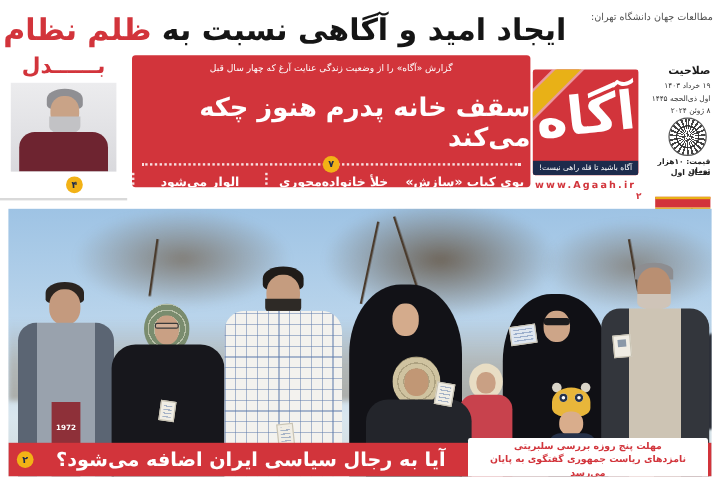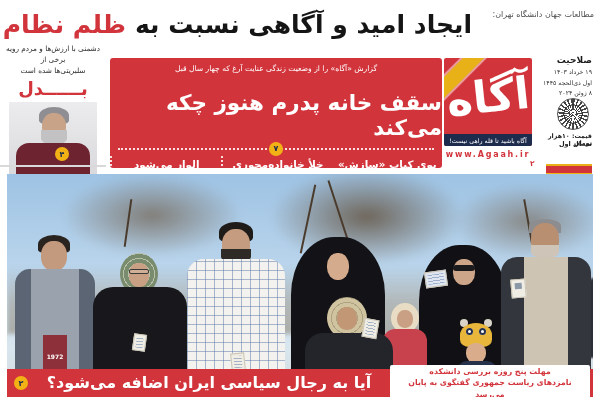--- a/index.html
+++ b/index.html
@@ -30,21 +30,21 @@
   .lf-torso{position:absolute;bottom:0;left:7px;width:74px;height:33px;border-radius:13px 13px 0 0;background:#6e2430;}
   .lf-divider{position:absolute;left:0;top:165px;width:106px;height:2px;background:#d9d9d9;}
   .lf-badge{position:absolute;left:55px;top:147px;}
 
   
   .yc{background:var(--yellow);color:var(--navy);border-radius:50%;
     display:flex;align-items:center;justify-content:center;font-weight:bold;}
   .yc-lg{width:14px;height:14px;font-size:8px;}
 
   
-  .red-box{position:absolute;left:110px;top:58px;width:332px;height:110px;background:var(--red);
+  .red-box{position:absolute;left:110px;top:46px;width:332px;height:110px;background:var(--red);
     border-radius:3px;color:#fff;overflow:hidden;}
   .rb-lead{padding-top:5px;font-size:7.6px;line-height:1.55;text-align:center;}
   .rb-headline{font-size:21.5px;font-weight:bold;text-align:right;margin-top:15px;}
   .rb-divrow{position:relative;height:15px;margin-top:1px;}
   .rb-divrow .dotline{position:absolute;left:8px;right:8px;top:7px;border-top:2px dotted rgba(255,255,255,.85);}
   .rb-divrow .yc{position:absolute;left:50%;top:1px;transform:translateX(-50%);}
   .rb-items{display:flex;height:46px;}
   .rb-cell{flex:1;position:relative;text-align:center;font-size:10.3px;font-weight:bold;
     line-height:1.35;padding-top:2px;}
   .rb-cell + .rb-cell{border-left:2px dotted rgba(255,255,255,.85);}
@@ -109,24 +109,20 @@
 
 <div class="stage">
 
   <div class="kicker-top rtl">
     <div>مطالعات جهان دانشگاه تهران:</div>
   </div>
 
   <div class="main-headline rtl"><span>ایجاد امید و آگاهی نسبت به</span> <span class="accent">ظلم نظام سلطه</span></div>
 
   <div class="left-feature rtl">
-    <div class="lf-kicker">
-      <div>دشمنی با ارزش‌ها و مردم رویه برخی از</div>
-      <div>سلبریتی‌ها شده است</div>
-    </div>
     <div class="lf-title">بــــــدل</div>
     <div class="lf-photo">
       <div class="lf-hair"></div>
       <div class="lf-face"></div>
       <div class="lf-beard"></div>
       <div class="lf-torso"></div>
     </div>
   </div>
   <div class="yc yc-lg lf-badge">۴</div>
   <div class="lf-divider"></div>
@@ -280,19 +276,19 @@
         background:linear-gradient(90deg,#33363c 0 26%,#cdc4b4 26% 74%,#33363c 74%);"></div>
       <div class="booklet" style="top:56px;left:10px;width:15px;height:19px;transform:rotate(-5deg);">
         <span class="pg" style="background:#8a98a8;inset:3px 3px 8px 3px;"></span>
       </div>
     </div>
 
     <div class="strip">
       <div class="yc yc-lg">۲</div>
       <div class="strip-headline rtl">آیا به رجال سیاسی ایران اضافه می‌شود؟</div>
       <div class="strip-note rtl">
-        <div>مهلت پنج روزه بررسی دانشکده</div>
+        <div>مهلت پنج روزه بررسی سلبریتی</div>
         <div>نامزدهای ریاست جمهوری گفتگوی به پایان می‌رسد</div>
       </div>
     </div>
   </div>
 
 </div>
 
 </body></html>

